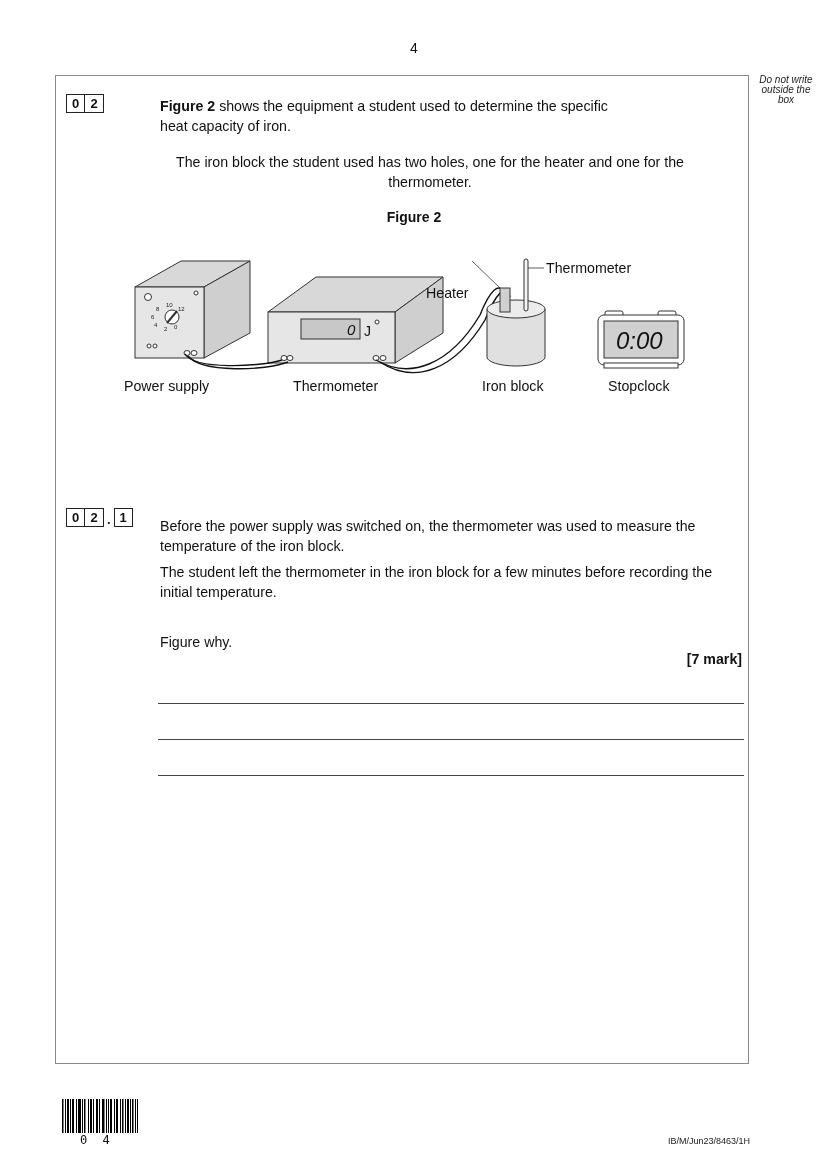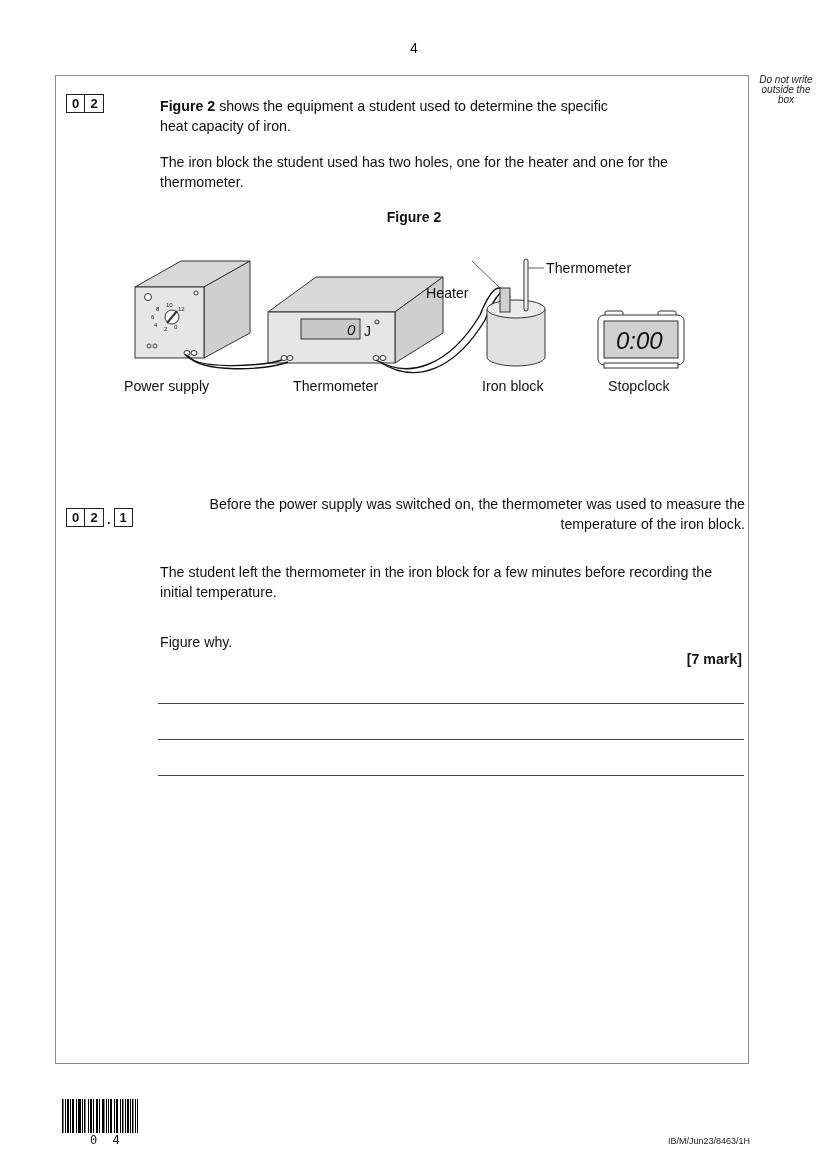--- a/index.html
+++ b/index.html
@@ -12,39 +12,39 @@
   .qbox + .qbox { border-left: none; }
   .dot { font-weight: bold; font-size: 13px; padding: 0 3px; align-self: flex-end; line-height: 14px; }
   .text { position: absolute; font-size: 14.2px; line-height: 20px; }
   .text b { font-weight: bold; }
   .fig-title { position: absolute; left: 0; width: 828px; text-align: center; top: 209px; font-size: 14px; font-weight: bold; }
   .figure { position: absolute; left: 110px; top: 235px; width: 620px; height: 170px; }
   .fig-label { position: absolute; font-size: 14.2px; white-space: nowrap; }
   .marks { position: absolute; right: 86px; top: 651px; font-weight: bold; font-size: 14.2px; }
   .answer-line { position: absolute; left: 158px; width: 586px; height: 0; border-top: 1px solid #444; }
   .barcode { position: absolute; left: 62px; top: 1099px; width: 76px; height: 34px; }
-  .barcode-num { position: absolute; left: 80px; top: 1133px; font-family: "DejaVu Sans Mono", monospace; font-size: 12px; letter-spacing: 4px; margin-left: 10px; }
+  .barcode-num { position: absolute; left: 80px; top: 1133px; font-family: "DejaVu Sans Mono", monospace; font-size: 12px; letter-spacing: 4px; }
   .ref { position: absolute; right: 78px; top: 1136px; font-size: 9px; color: #222; }
 </style>
 </head>
 <body>
 
 <div class="page-num">4</div>
 <div class="margin-note">Do not write outside the box</div>
 
 <div class="frame"></div>
 
 <div class="qnum" style="left:66px; top:94px;">
   <div class="qbox">0</div>
   <div class="qbox">2</div>
 </div>
 <div class="text" style="left:160px; top:96px; width:450px;">
   <b>Figure 2</b><span> shows the equipment a student used to determine the specific heat capacity of iron.</span>
 </div>
-<div class="text" style="left:160px; top:152px; width:540px;">The iron block the student used has two holes, one for the heater and one for the thermometer.</div>
+<div class="text" style="left:160px; top:152px; width:540px;text-align:center;">The iron block the student used has two holes, one for the heater and one for the thermometer.</div>
 
 <div class="fig-title">Figure 2</div>
 
 <div class="figure">
   <svg width="620" height="170" viewBox="0 0 620 170">
 
     <g stroke="#333" stroke-width="1" fill="#e6e6e6">
       <polygon points="25,52 94,52 140,26 71,26" fill="#d8d8d8"></polygon>
       <polygon points="94,52 140,26 140,98 94,123" fill="#cfcfcf"></polygon>
       <rect x="25" y="52" width="69" height="71"></rect>
@@ -112,21 +112,21 @@
   <div class="fig-label" style="left:372px; top:143px;">Iron block</div>
   <div class="fig-label" style="left:498px; top:143px;">Stopclock</div>
 </div>
 
 <div class="qnum" style="left:66px; top:508px;">
   <div class="qbox">0</div>
   <div class="qbox">2</div>
   <span class="dot">.</span>
   <div class="qbox" style="border-left:1px solid #222;">1</div>
 </div>
-<div class="text" style="left:160px; top:494px; width:585px;text-align:right;">Before the power supply was switched on, the thermometer was used to measure the temperature of the iron block.</div>
+<div class="text" style="left:160px; top:516px; width:585px;">Before the power supply was switched on, the thermometer was used to measure the temperature of the iron block.</div>
 <div class="text" style="left:160px; top:562px; width:585px;">The student left the thermometer in the iron block for a few minutes before recording the initial temperature.</div>
 <div class="text" style="left:160px; top:632px;">Figure why.</div>
 <div class="marks">[7 mark]</div>
 
 <div class="answer-line" style="top:703px;"></div>
 <div class="answer-line" style="top:739px;"></div>
 <div class="answer-line" style="top:775px;"></div>
 
 <div class="barcode">
   <svg width="76" height="34" viewBox="0 0 76 34">

